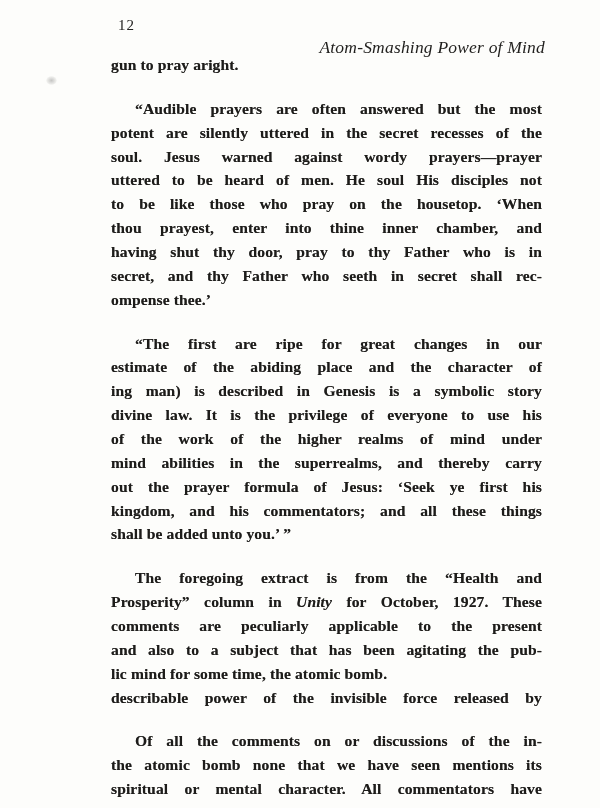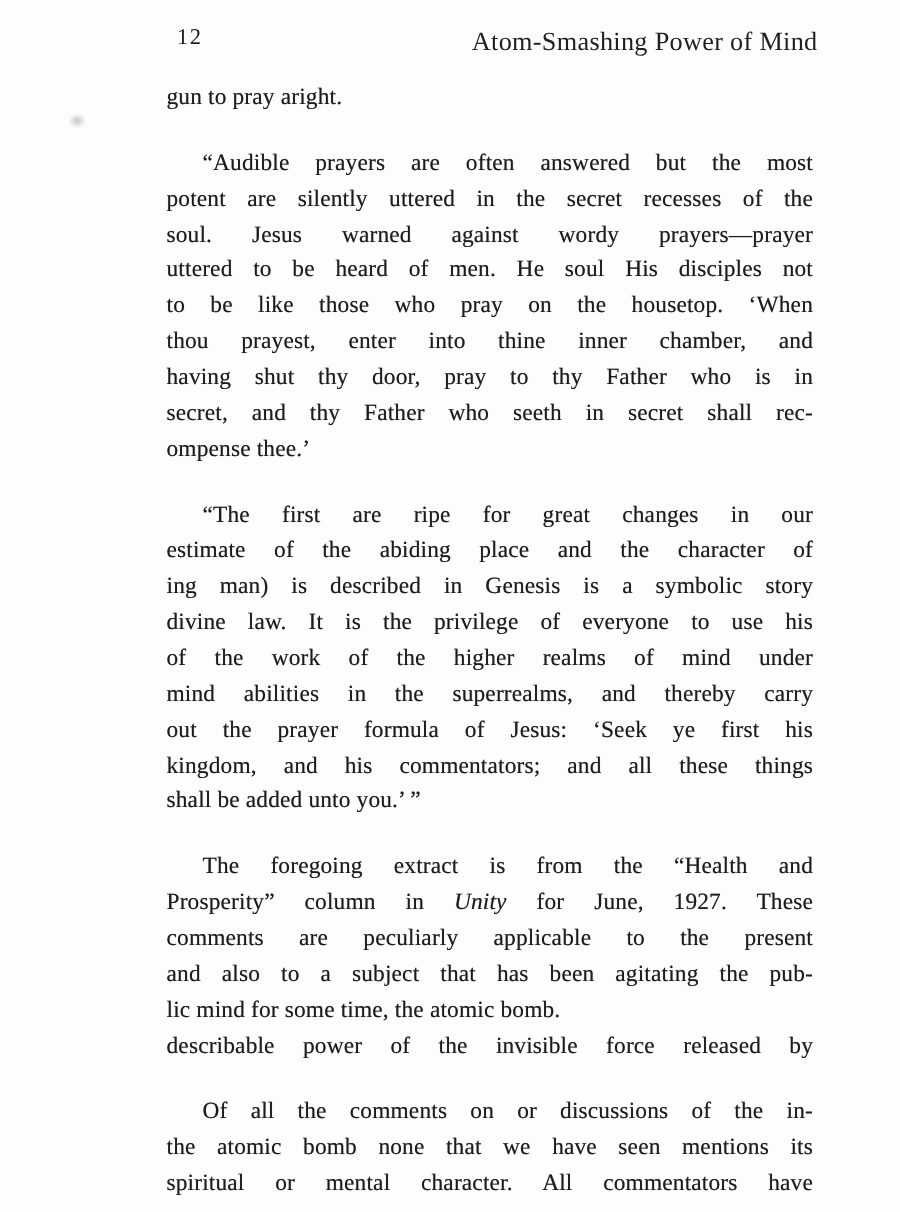--- a/index.html
+++ b/index.html
@@ -40,37 +40,40 @@
     justify-content: space-between;
     align-items: flex-start;
   }
   .folio {
     margin-left: 7px;
     font-size: 15px;
     letter-spacing: 1px;
     color: #222120;
   }
   .head-title {
+    font-style: italic;
     font-size: 17.5px;
     letter-spacing: 0.2px;
     color: #201f1d;
+    margin-top: 20px;
   }
   .text-block {
     position: absolute;
     left: 111px;
     top: 53px;
     width: 431px;
     font-size: 15.6px;
     line-height: 23.86px;
     
     text-shadow: 0 0 0.45px rgba(25,24,22,0.55);
     letter-spacing: 0.1px;
   }
   .para {
     margin: 0;
+    font-weight: bold;
   }
   .line {
     text-align: justify;
     text-align-last: justify;
     white-space: normal;
   }
   .line.last {
     text-align-last: left;
   }
   .line.indent {
@@ -119,21 +122,21 @@
       <div class="line">of the work of the higher realms of mind under</div>
       <div class="line">mind abilities in the superrealms, and thereby carry</div>
       <div class="line">out the prayer formula of Jesus: ‘Seek ye first his</div>
       <div class="line">kingdom, and his commentators; and all these things</div>
       <div class="line last">shall be added unto you.’ ”</div>
     </div>
 
     <div class="para">
       <div class="line indent">The foregoing extract is from the “Health and</div>
       <div class="line">
-        <span>Prosperity” column in </span><span class="em-word">Unity</span><span> for June, 1927. These</span>
+        <span>Prosperity” column in </span><span class="em-word">Unity</span><span> for October, 1927. These</span>
       </div>
       <div class="line">comments are peculiarly applicable to the present</div>
       <div class="line">and also to a subject that has been agitating the pub-</div>
       <div class="line last">lic mind for some time, the atomic bomb.</div>
     </div>
 
     <div class="para">
       <div class="line">describable power of the invisible force released by</div>
       <div class="line indent">Of all the comments on or discussions of the in-</div>
       <div class="line">the atomic bomb none that we have seen mentions its</div>

